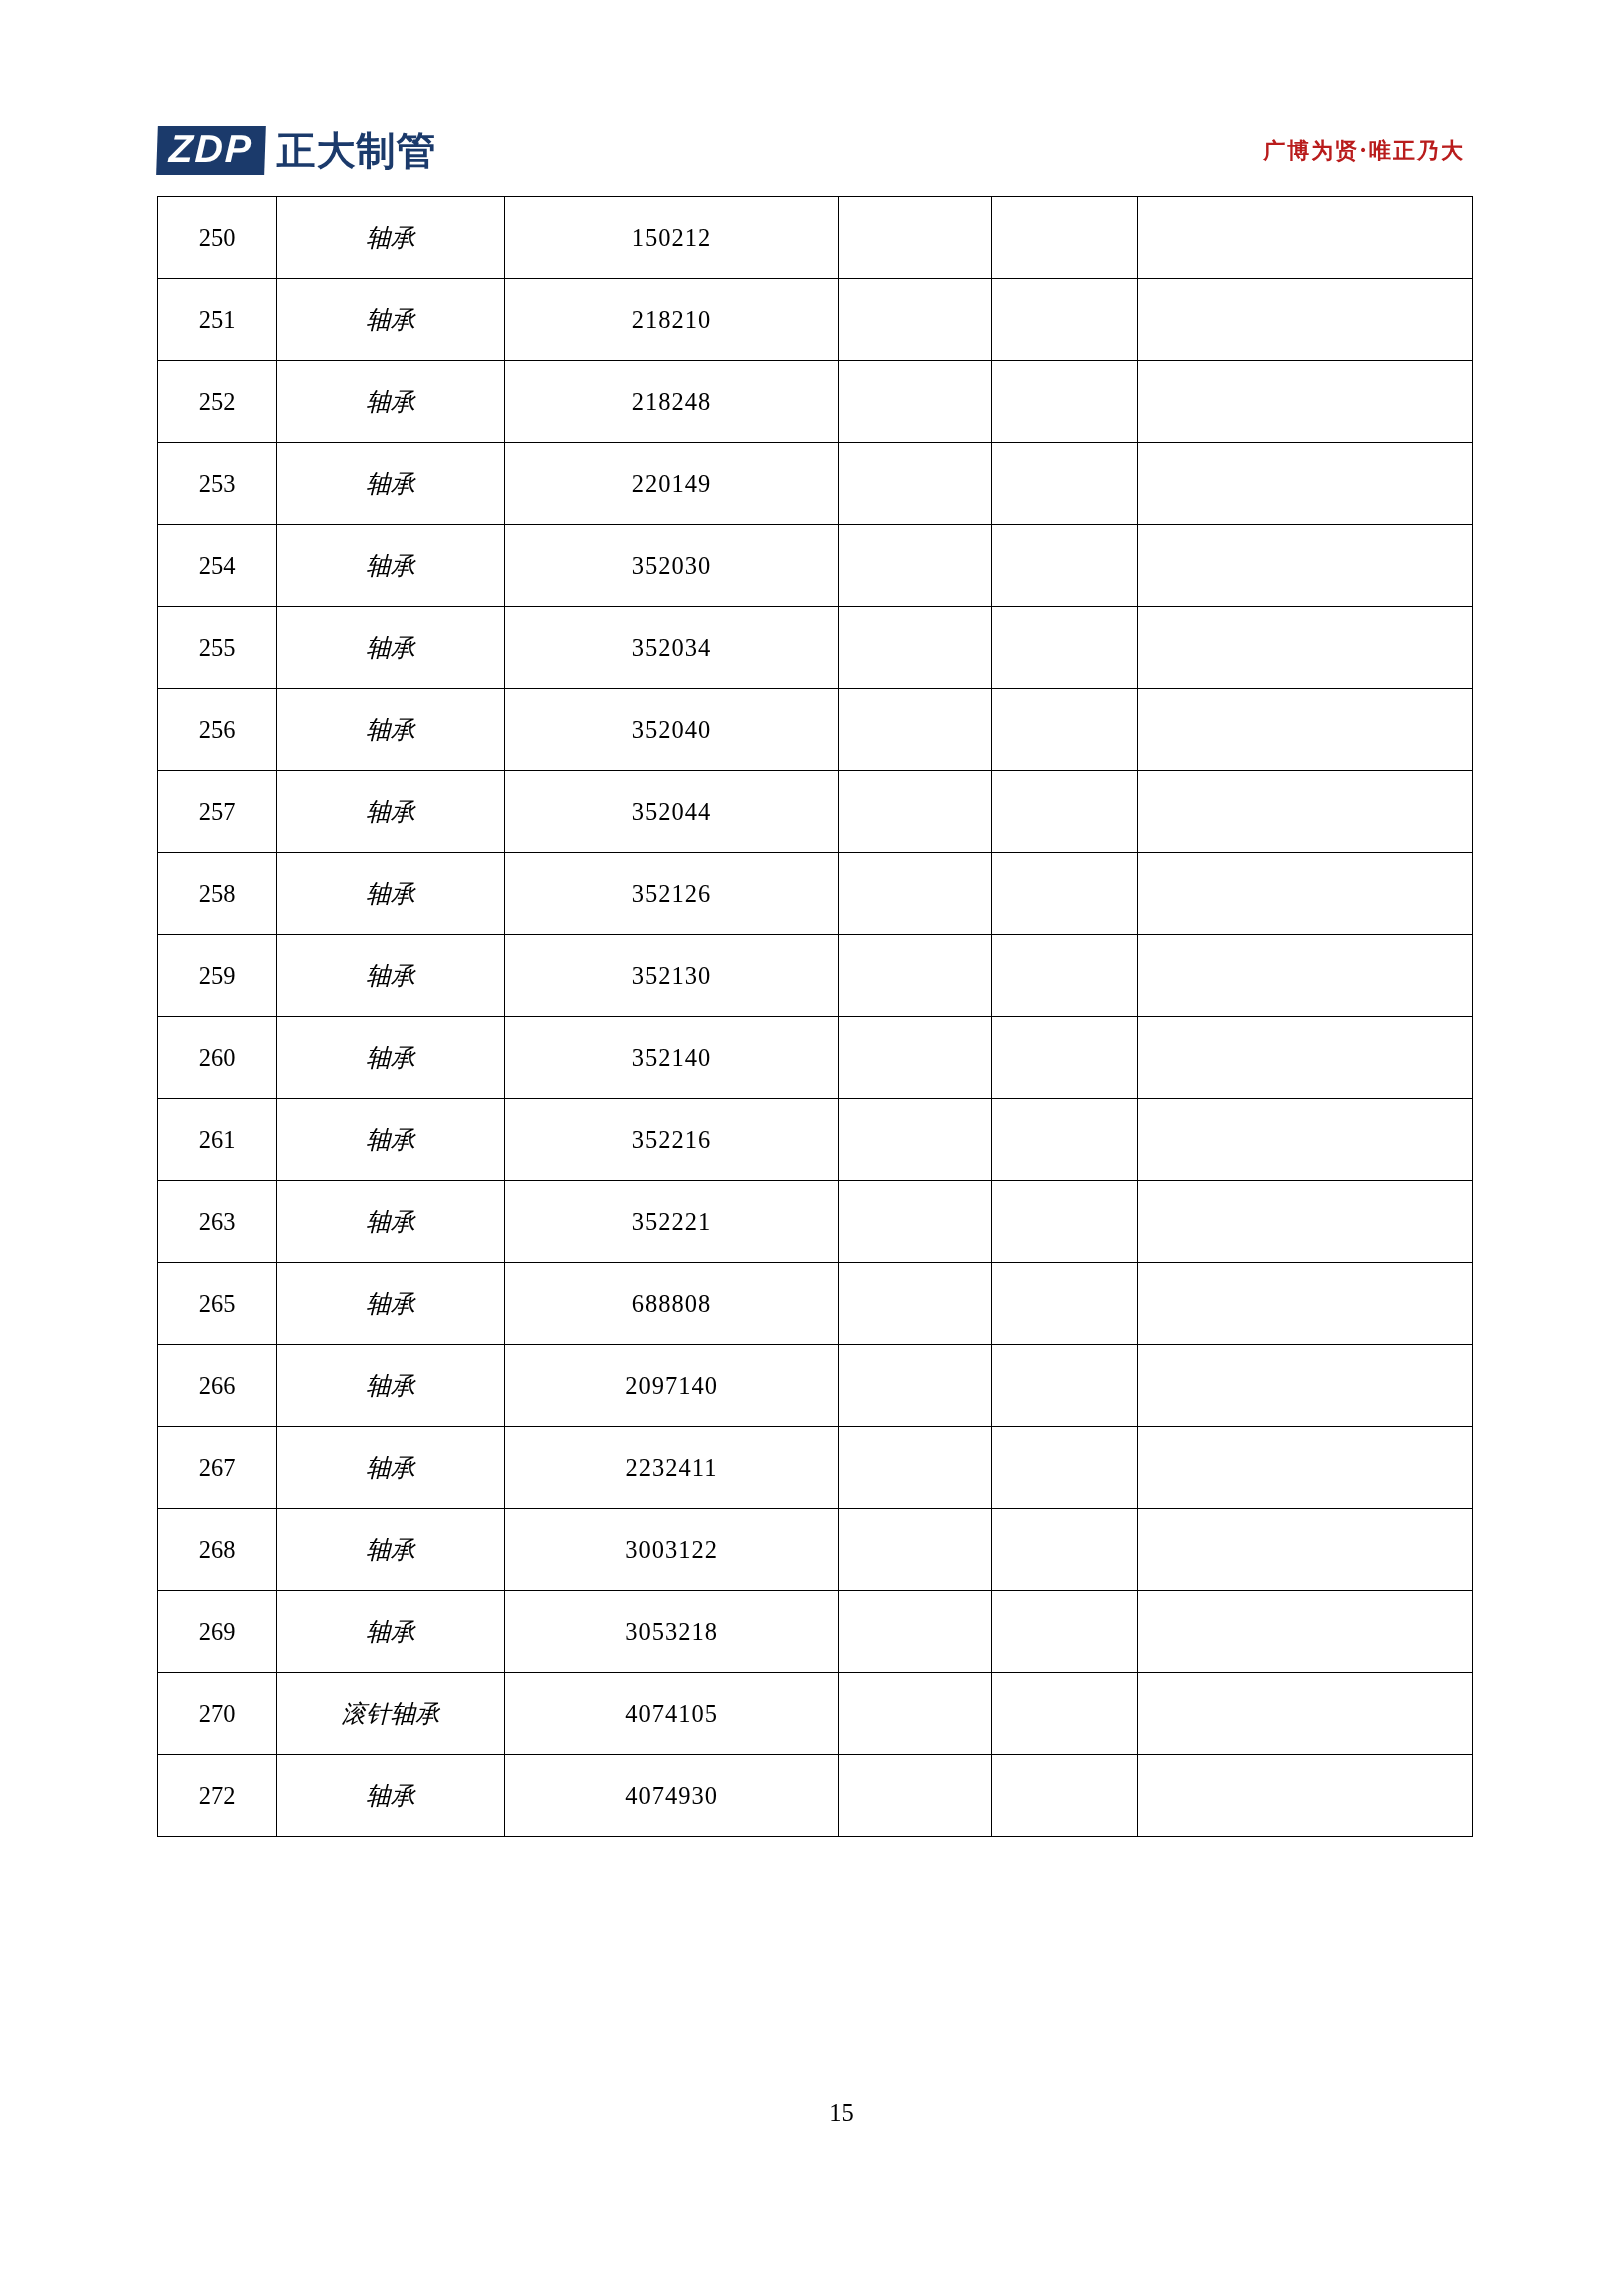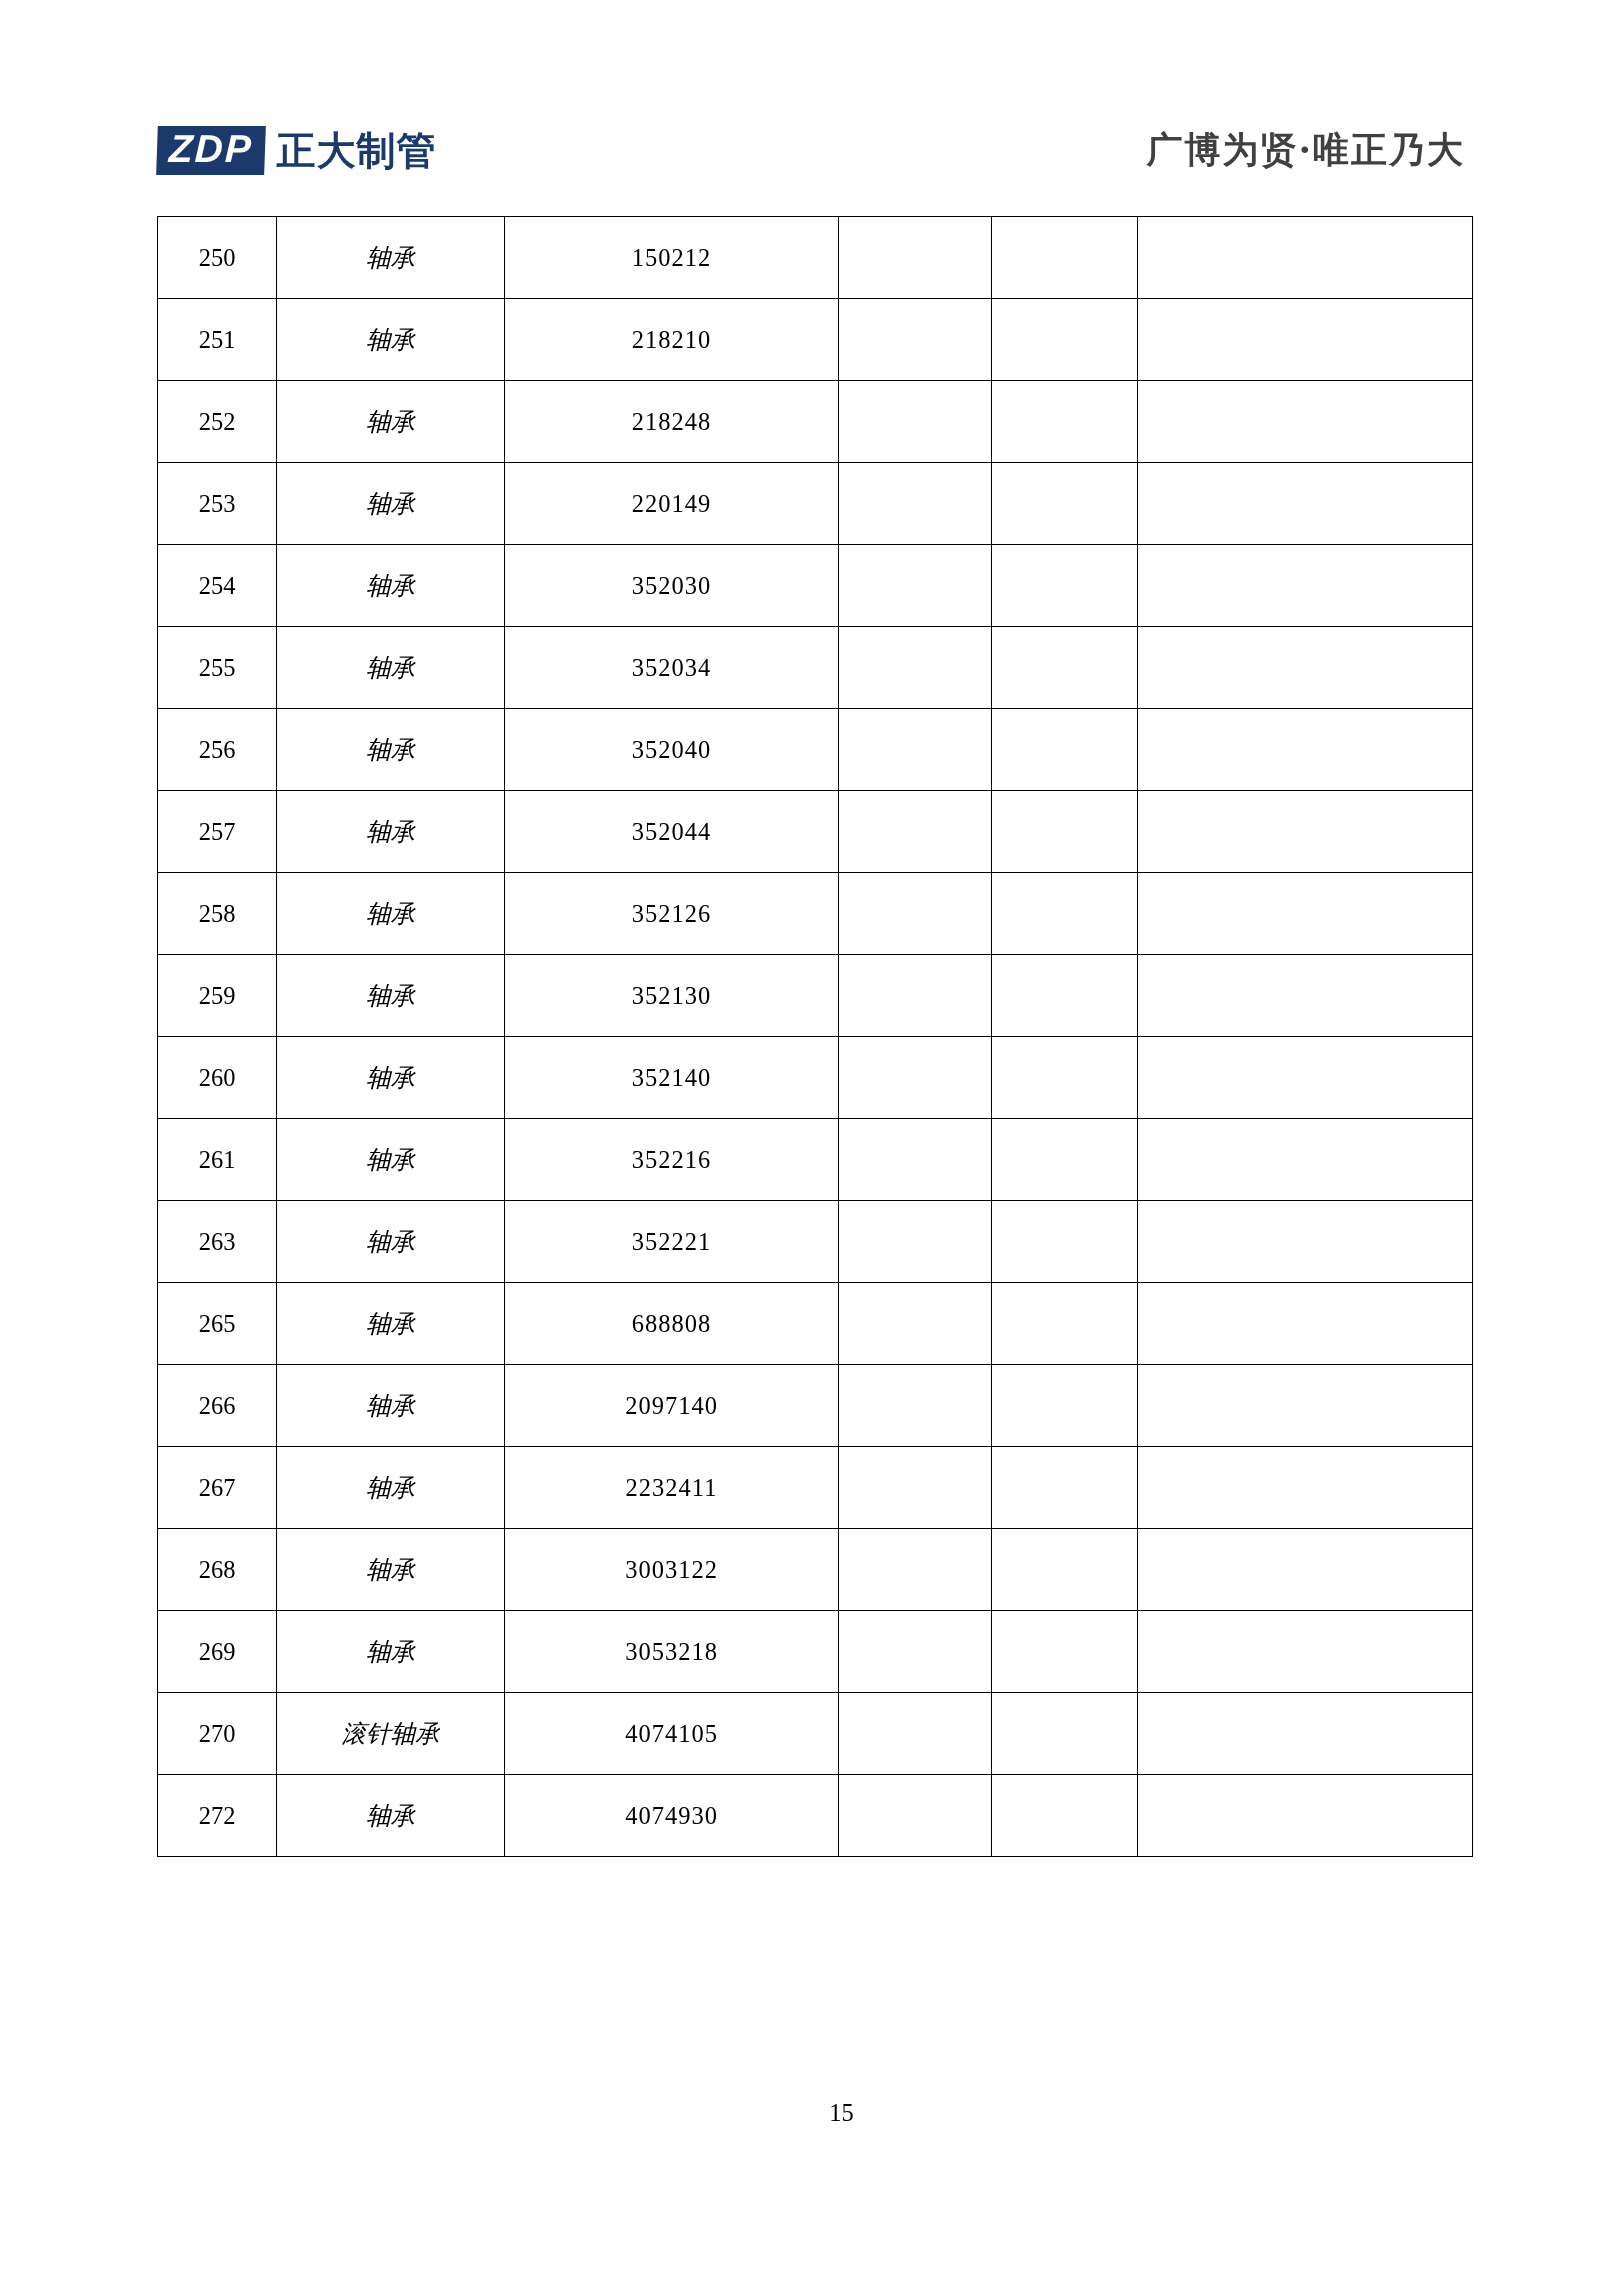--- a/index.html
+++ b/index.html
@@ -56,37 +56,36 @@
     font-family: Liberation Serif, serif;
     font-weight: bold;
     font-size: 39px;
     color: #1b3a6b;
     letter-spacing: 1px;
     line-height: 1;
   }
   .slogan {
     font-family: "DejaVu Serif", serif;
     font-weight: bold;
-    font-size: 36px;
-    color: #404040;
+    font-size: 22px;
+    color: #b91c1c;
     letter-spacing: 2px;
     white-space: nowrap;
   }
   
   .table-wrap {
     position: absolute;
     left: 157px;
     top: 196px;
     width: 1309px;
   }
   table.parts {
     border-collapse: collapse;
     width: 1309px;
     table-layout: fixed;
-    margin-top: 20px;
   }
   table.parts td {
     border: 1px solid #000000;
     height: 81px;
     text-align: center;
     vertical-align: middle;
     font-size: 24.5px;
     font-family: "Liberation Serif", "DejaVu Serif", serif;
     padding: 0;
   }

